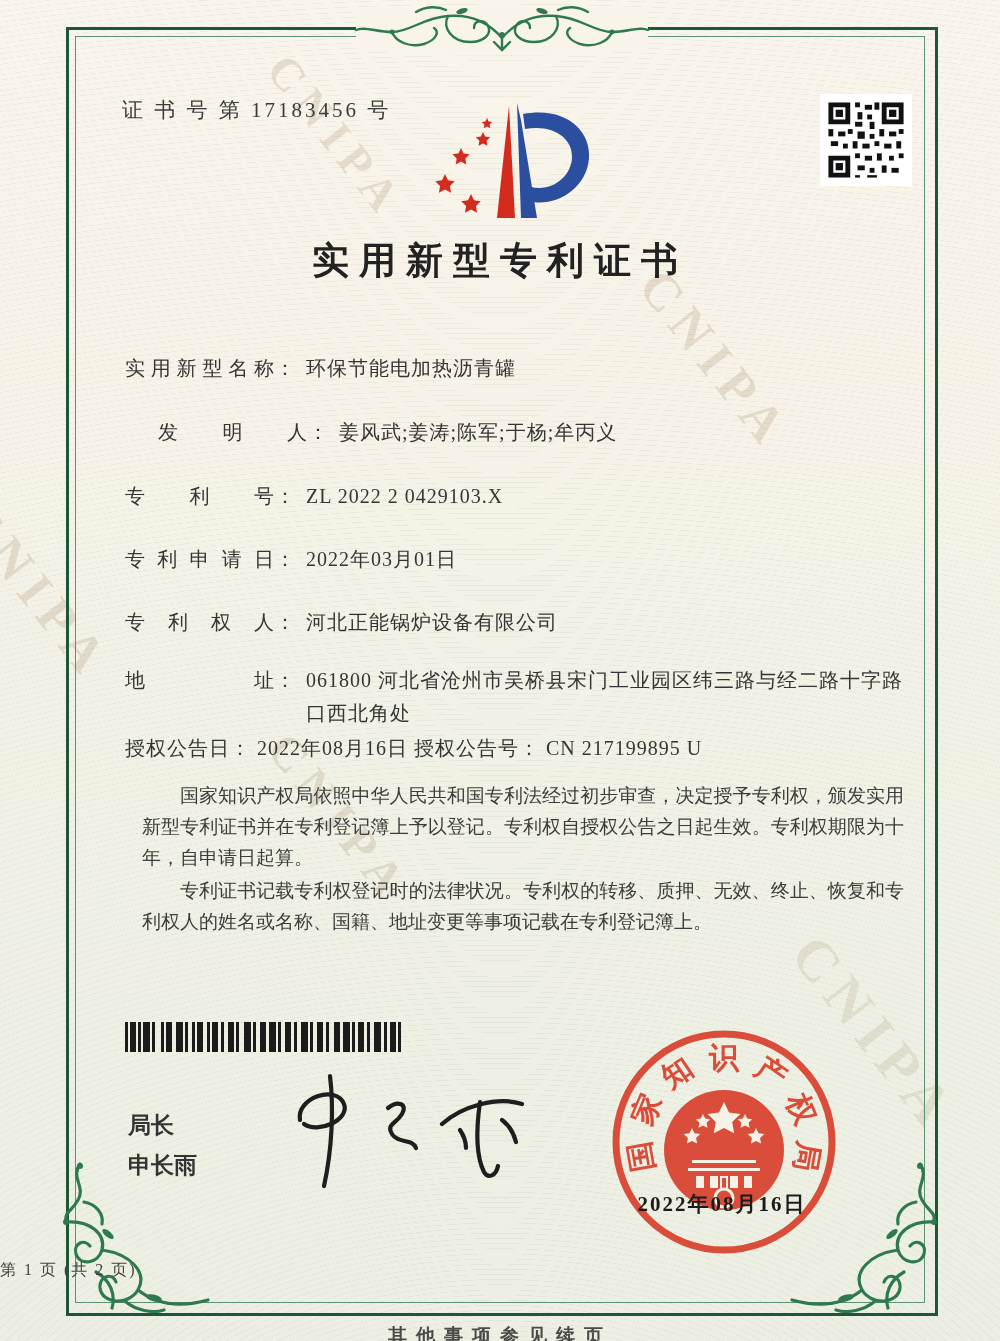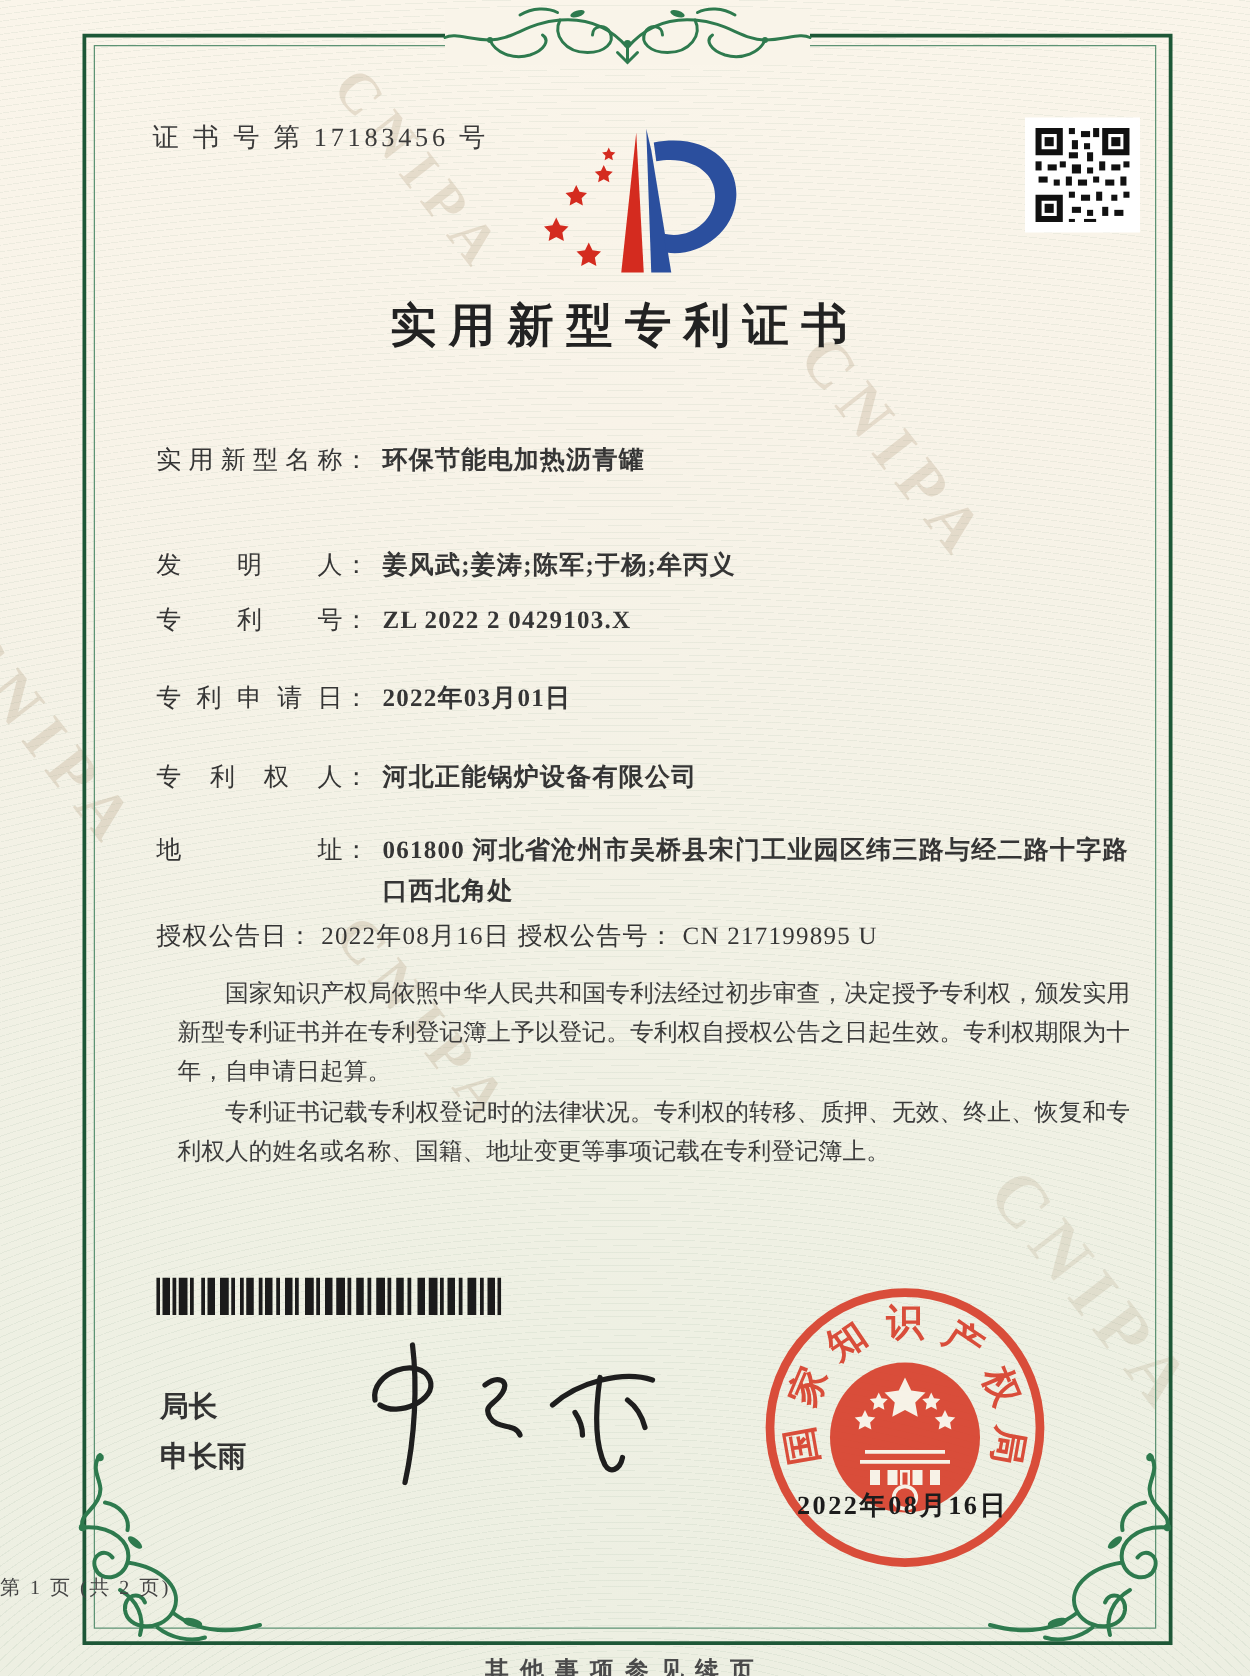--- a/index.html
+++ b/index.html
@@ -27,21 +27,21 @@
   .logo{position:absolute;left:425px;top:88px;}
   .qr{position:absolute;left:820px;top:94px;background:#fff;padding:6px;}
   .title{position:absolute;left:0;top:236px;width:1000px;text-align:center;
     font-size:37px;font-weight:bold;letter-spacing:10px;color:#222;}
   
   .field{position:absolute;left:125px;font-size:20px;color:#353535;letter-spacing:1px;
     display:flex;align-items:flex-start;line-height:33px;}
   .flabel{display:inline-block;width:150px;text-align:justify;text-align-last:justify;
     -moz-text-align-last:justify;}
   .fcolon{display:inline-block;margin-right:10px;}
-  .fvalue{display:inline-block;max-width:600px;font-weight:bold;}
+  .fvalue{display:inline-block;max-width:600px;}
   .grant{position:absolute;left:125px;top:735px;font-size:20px;color:#353535;
     letter-spacing:1px;white-space:nowrap;}
   .grant .g2{}
   
   .paras{position:absolute;left:122px;top:780px;width:762px;font-size:19px;
     color:#3c3c3c;line-height:31px;text-align:justify;margin-left:20px;}
   .paras p{margin:0 0 2px 0;text-indent:2em;}
   
   .barcode{position:absolute;left:125px;top:1022px;}
   .signer{position:absolute;left:128px;top:1105px;
@@ -191,21 +191,21 @@
     </g>
   </svg>
 
   <div class="title">实用新型专利证书</div>
 
   <div class="field" style="top:352px;align-items:center;">
     <span class="flabel">实用新型名称</span>
       <span class="fcolon">：</span>
     <span class="fvalue">环保节能电加热沥青罐</span>
   </div>
-  <div class="field" style="top:436px;">
+  <div class="field" style="top:416px;margin-left:33px;">
     <span class="flabel">发明人</span>
       <span class="fcolon">：</span>
     <span class="fvalue">姜风武;姜涛;陈军;于杨;牟丙义</span>
   </div>
   <div class="field" style="top:480px;">
     <span class="flabel">专利号</span>
       <span class="fcolon">：</span>
     <span class="fvalue">ZL 2022 2 0429103.X</span>
   </div>
   <div class="field" style="top:543px;">

